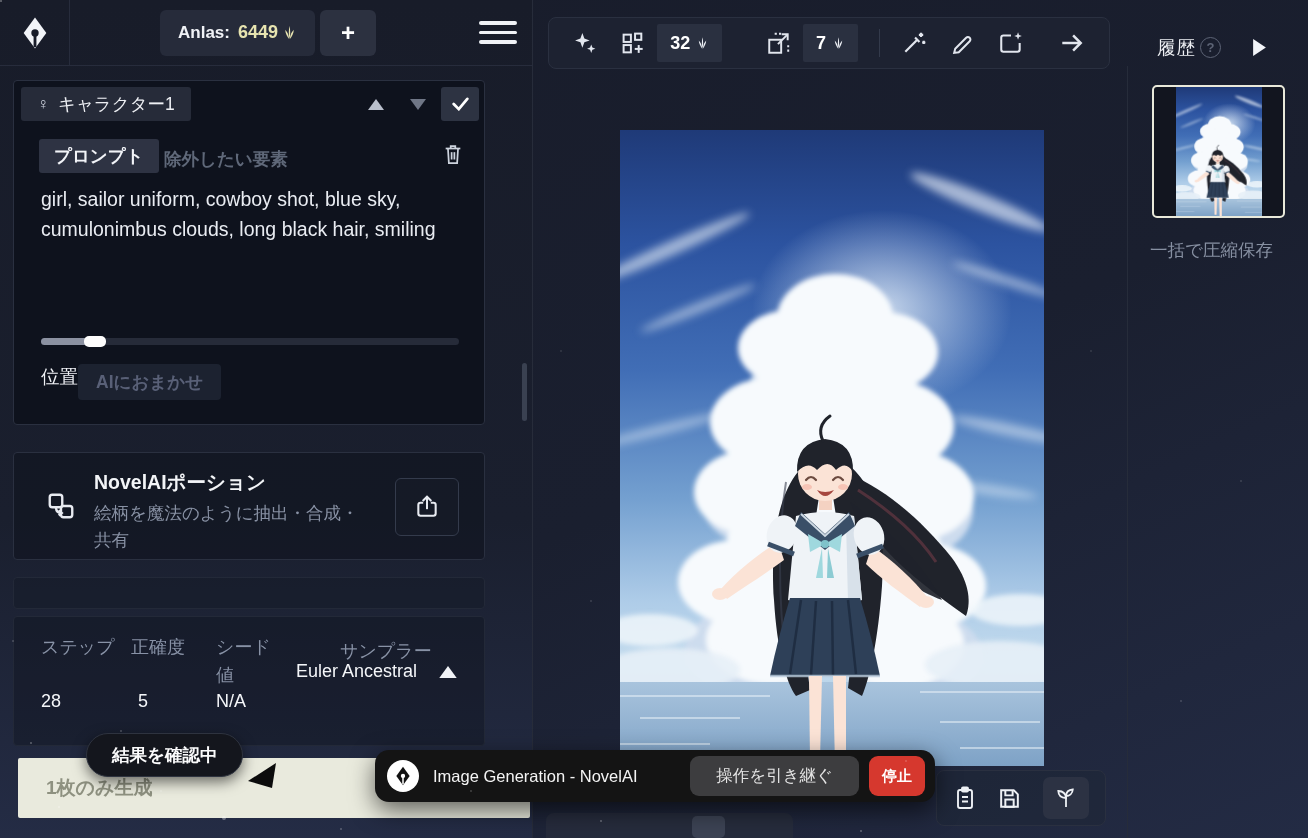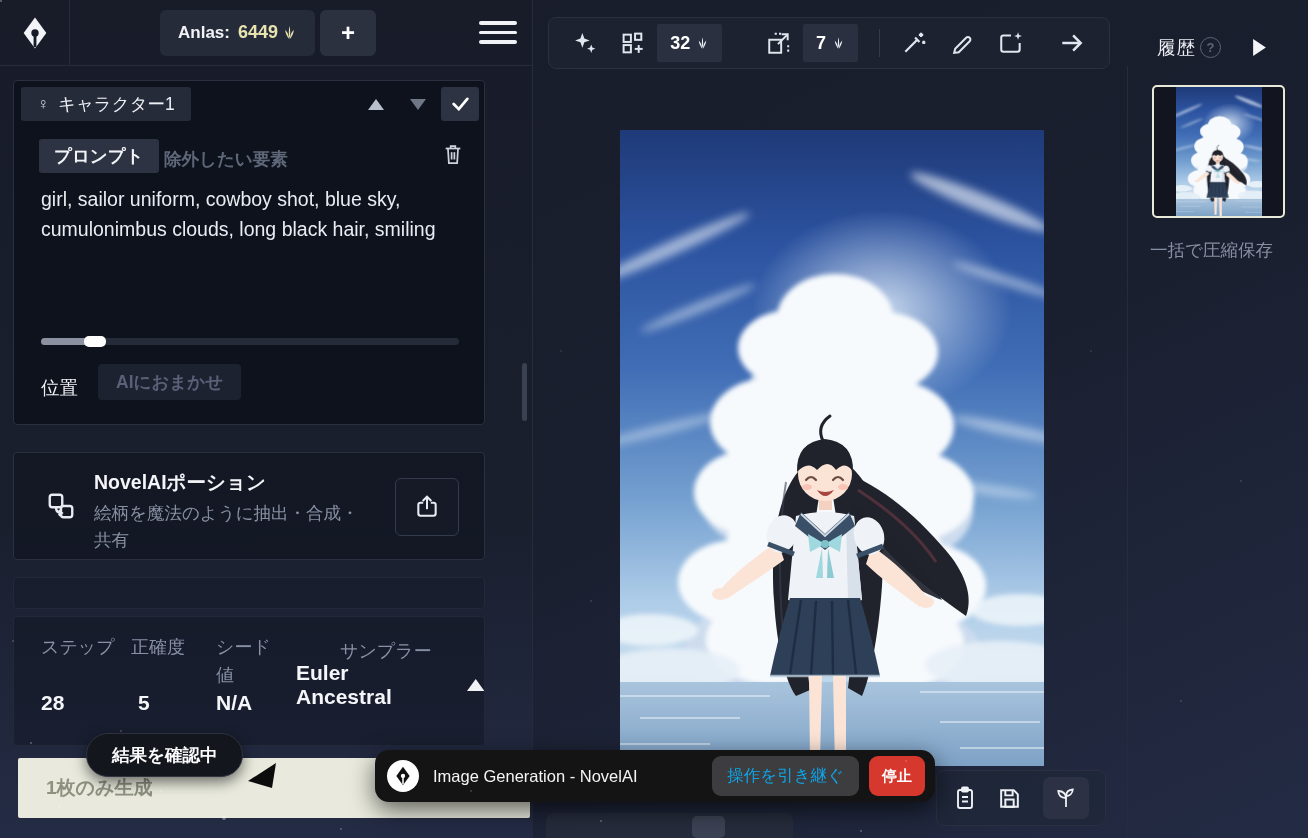--- a/index.html
+++ b/index.html
@@ -40,36 +40,36 @@
   .prompt-tab { position:absolute; left:25px; top:58px; height:34px; background:#2e3343; border-radius:3px;
     display:flex; align-items:center; padding:0 15px; font-size:17.5px; font-weight:bold; color:#f2f4f8; }
   .exclude-tab { position:absolute; left:150px; top:66px; font-size:17.5px; color:#5f6879; font-weight:bold; }
   .trash { position:absolute; right:20px; top:61px; color:#cdd3de; }
   .prompt-text { position:absolute; left:27px; top:103px; width:428px; font-size:19.5px; line-height:30px; color:#e9ecf2; }
 
   .slider { position:absolute; left:27px; top:257px; width:418px; height:7px; background:#262b39; border-radius:4px; }
   .slider-fill { position:absolute; left:0; top:0; height:7px; background:#8b91a1; border-radius:4px; }
   .slider-handle { position:absolute; top:-2px; width:22px; height:11px; background:#fdfdfd; border-radius:5px; }
 
-  .pos-row { position:absolute; left:27px; top:283px; display:flex; align-items:flex-end; gap:20px; }
+  .pos-row { position:absolute; left:27px; top:283px; display:flex; align-items:flex-start; }
   .pos-label { font-size:18.5px; color:#f0f2f6; }
   .pos-chip { height:36px; background:#1c2230; border-radius:4px; display:flex; align-items:center;
     padding:0 18px; font-size:17.5px; font-weight:bold; color:#596077; }
 
   .potion-card { top:452px; height:108px; background:rgba(15,19,30,.55); }
   .potion-icon { position:absolute; left:32px; top:38px; color:#e8ebf1; }
   .potion-title { position:absolute; left:80px; top:16px; font-size:19.5px; font-weight:bold; color:#f3f5f8; }
   .potion-desc { position:absolute; left:80px; top:47px; font-size:17.5px; line-height:27px; color:#8891a4; }
   .potion-upload { position:absolute; right:25px; top:25px; width:64px; height:58px; border:1px solid #343b4c;
     border-radius:6px; display:flex; align-items:center; justify-content:center; color:#e8ebf1; background:rgba(24,29,42,.4); }
 
   .mini-card { top:577px; height:32px; background:rgba(18,22,33,.35); border-color:#232938; }
   .params-card { top:616px; height:130px; background:rgba(16,20,31,.45); border-color:#232938; }
   .p-label { position:absolute; font-size:18px; line-height:28px; color:#8892a6; }
-  .p-value { position:absolute; font-size:21px; font-weight:bold; color:#f4f6f9; }
+  .p-value { position:absolute; font-size:18px; font-weight:normal; color:#f4f6f9; }
   .sampler-row { position:absolute; display:flex; align-items:center; gap:22px; }
 
   .gen-strip { left:18px; top:758px; width:512px; height:60px; background:#e9eadd; border-radius:2px;
     display:flex; align-items:center; padding-left:28px; font-size:19px; font-weight:bold; color:#8e9180; }
   .tooltip { left:86px; top:733px; height:44px; background:#14161d; border:1px solid #2e333f; border-radius:22px;
     display:flex; align-items:center; padding:0 25px; font-size:17.5px; font-weight:bold; color:#fbfbfc;
     box-shadow:0 5px 14px rgba(0,0,0,.55); }
   .cursor { left:246px; top:762px; }
   .scrollbar { left:522px; top:363px; width:5px; height:58px; background:#3a4151; border-radius:3px; }
 
@@ -89,21 +89,21 @@
 
   .seg-control { left:546px; top:813px; width:247px; height:25px; background:rgba(39,45,61,.92); border-radius:8px 8px 0 0; }
   .seg-lit { position:absolute; left:146px; top:3px; width:33px; height:22px; background:#3c4354; border-radius:5px; }
 
   .notif { left:375px; top:750px; width:560px; height:52px; background:#141414; border-radius:14px;
     box-shadow:0 8px 24px rgba(0,0,0,.6); display:flex; align-items:center; padding:0 10px 0 12px; }
   .notif-logo { width:32px; height:32px; background:#fff; border-radius:50%;
     display:flex; align-items:center; justify-content:center; }
   .notif-title { margin-left:14px; font-size:16.5px; color:#f4f4f4; }
   .takeover-btn { margin-left:auto; height:40px; background:#3d3d3f; border-radius:9px; display:flex; align-items:center;
-    padding:0 15px; font-size:16.5px; color:#0ea5e9; }
+    padding:0 26px; font-size:16.5px; color:#e5e5e5; }
   .stop-btn { margin-left:10px; height:40px; background:#d6382e; border-radius:9px; display:flex; align-items:center;
     padding:0 13px; font-size:15px; font-weight:bold; color:#fff; }
 
   
   .right-divider { left:1127px; top:66px; width:1px; height:772px; background:#262c3a; }
   .hist-title-row { left:1157px; top:35px; display:flex; align-items:center; gap:4px; }
   .hist-title { font-size:18.5px; color:#eef0f4; letter-spacing:1px; }
   .help-circle { width:21px; height:21px; border:1.5px solid #5d6476; border-radius:50%; color:#5d6476;
     font-size:13px; font-weight:bold; display:flex; align-items:center; justify-content:center; }
   .hist-expand { margin-left:28px; color:#f2f4f8; }

